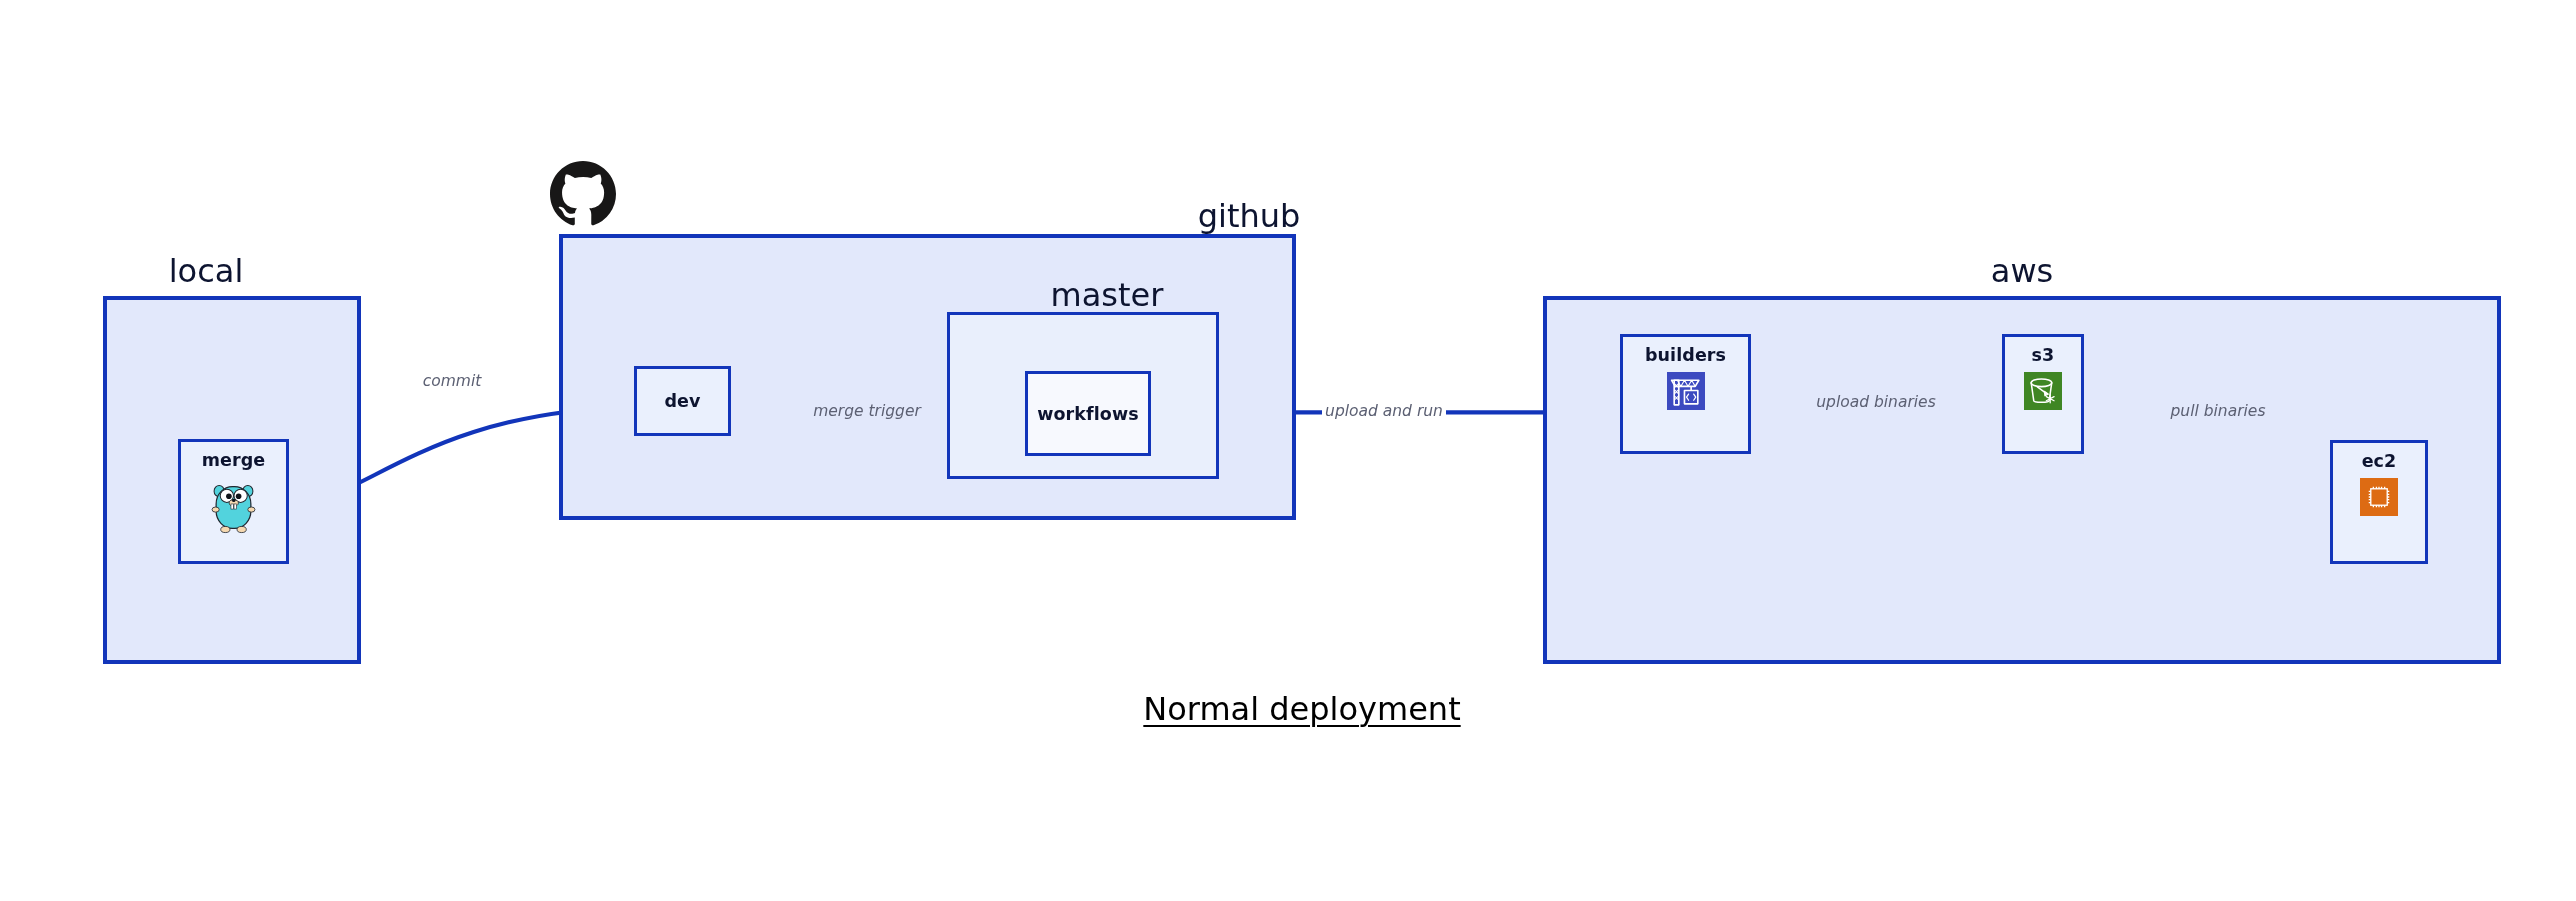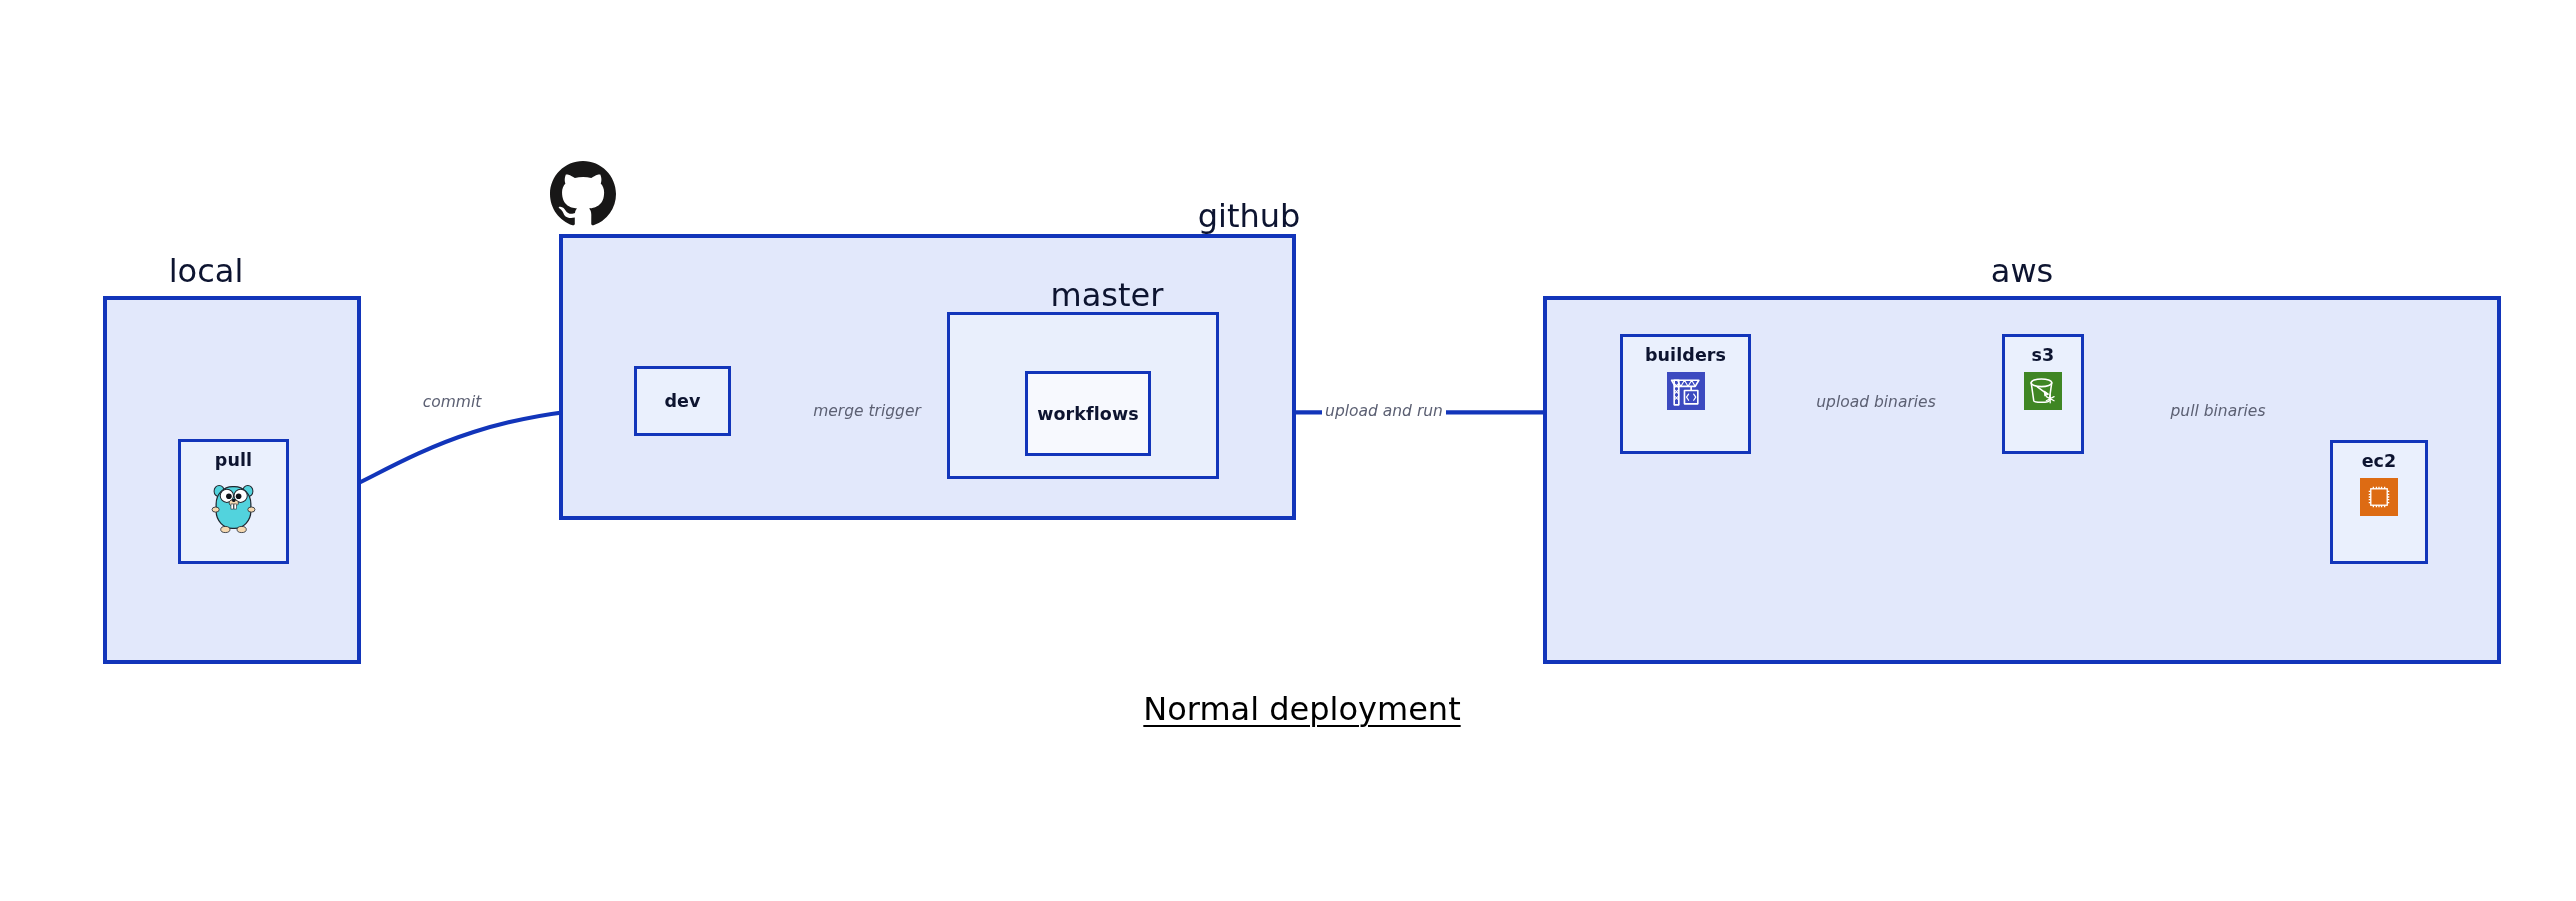--- a/index.html
+++ b/index.html
@@ -55,21 +55,21 @@
 
     <path d="M 3402,782 L 3880,782" fill="none" stroke="#1235ba" stroke-width="8" marker-end="url(#arrow)"></path>
 
     <path d="M 4077,782 C 4200,782 4250,860 4520,945" fill="none" stroke="#1235ba" stroke-width="8" marker-end="url(#arrow)"></path>
   </svg>
 
   <div class="cluster-label" style="left:206px;top:252px;transform:translateX(-50%);">local</div>
   <div class="cluster" style="left:103px;top:296px;width:258px;height:368px;"></div>
 
   <div class="node" style="left:178px;top:439px;width:111px;height:125px;">
-    <div class="node-label">pull</div>
+    <div class="node-label">merge</div>
     <div class="node-icon">
       <svg width="47" height="58" viewBox="0 0 92 112" xmlns="http://www.w3.org/2000/svg">
 
         <ellipse cx="18" cy="27" rx="10" ry="11" fill="#52d3dd" stroke="#20262e" stroke-width="2"></ellipse>
         <ellipse cx="74" cy="27" rx="10" ry="11" fill="#52d3dd" stroke="#20262e" stroke-width="2"></ellipse>
 
         <rect x="12" y="18" width="68" height="82" rx="32" ry="34" fill="#52d3dd" stroke="#20262e" stroke-width="2.4"></rect>
 
         <ellipse cx="11" cy="63" rx="7" ry="5" fill="#f5d8b0" stroke="#20262e" stroke-width="1.6"></ellipse>
         <ellipse cx="81" cy="63" rx="7" ry="5" fill="#f5d8b0" stroke="#20262e" stroke-width="1.6"></ellipse>
@@ -167,21 +167,21 @@
           <rect x="21" y="21" width="32" height="32"></rect>
           <path d="M26,17 L26,21 M32,17 L32,21 M37,17 L37,21 M42,17 L42,21 M48,17 L48,21"></path>
           <path d="M26,53 L26,57 M32,53 L32,57 M37,53 L37,57 M42,53 L42,57 M48,53 L48,57"></path>
           <path d="M17,26 L21,26 M17,32 L21,32 M17,37 L21,37 M17,42 L21,42 M17,48 L21,48"></path>
           <path d="M53,26 L57,26 M53,32 L57,32 M53,37 L57,37 M53,42 L57,42 M53,48 L57,48"></path>
         </g>
       </svg>
     </div>
   </div>
 
-  <div class="edge-label onwhite" style="left:452px;top:402px;">commit</div>
+  <div class="edge-label onwhite" style="left:452px;top:381px;">commit</div>
   <div class="edge-label onblue" style="left:867px;top:411px;">merge trigger</div>
   <div class="edge-label onwhite" style="left:1384px;top:411px;">upload and run</div>
   <div class="edge-label onblue2" style="left:1876px;top:402px;">upload binaries</div>
   <div class="edge-label onblue2" style="left:2218px;top:411px;">pull binaries</div>
 
   <div class="title" style="left:1302px;top:690px;">Normal deployment</div>
 
 </div>
 
 

